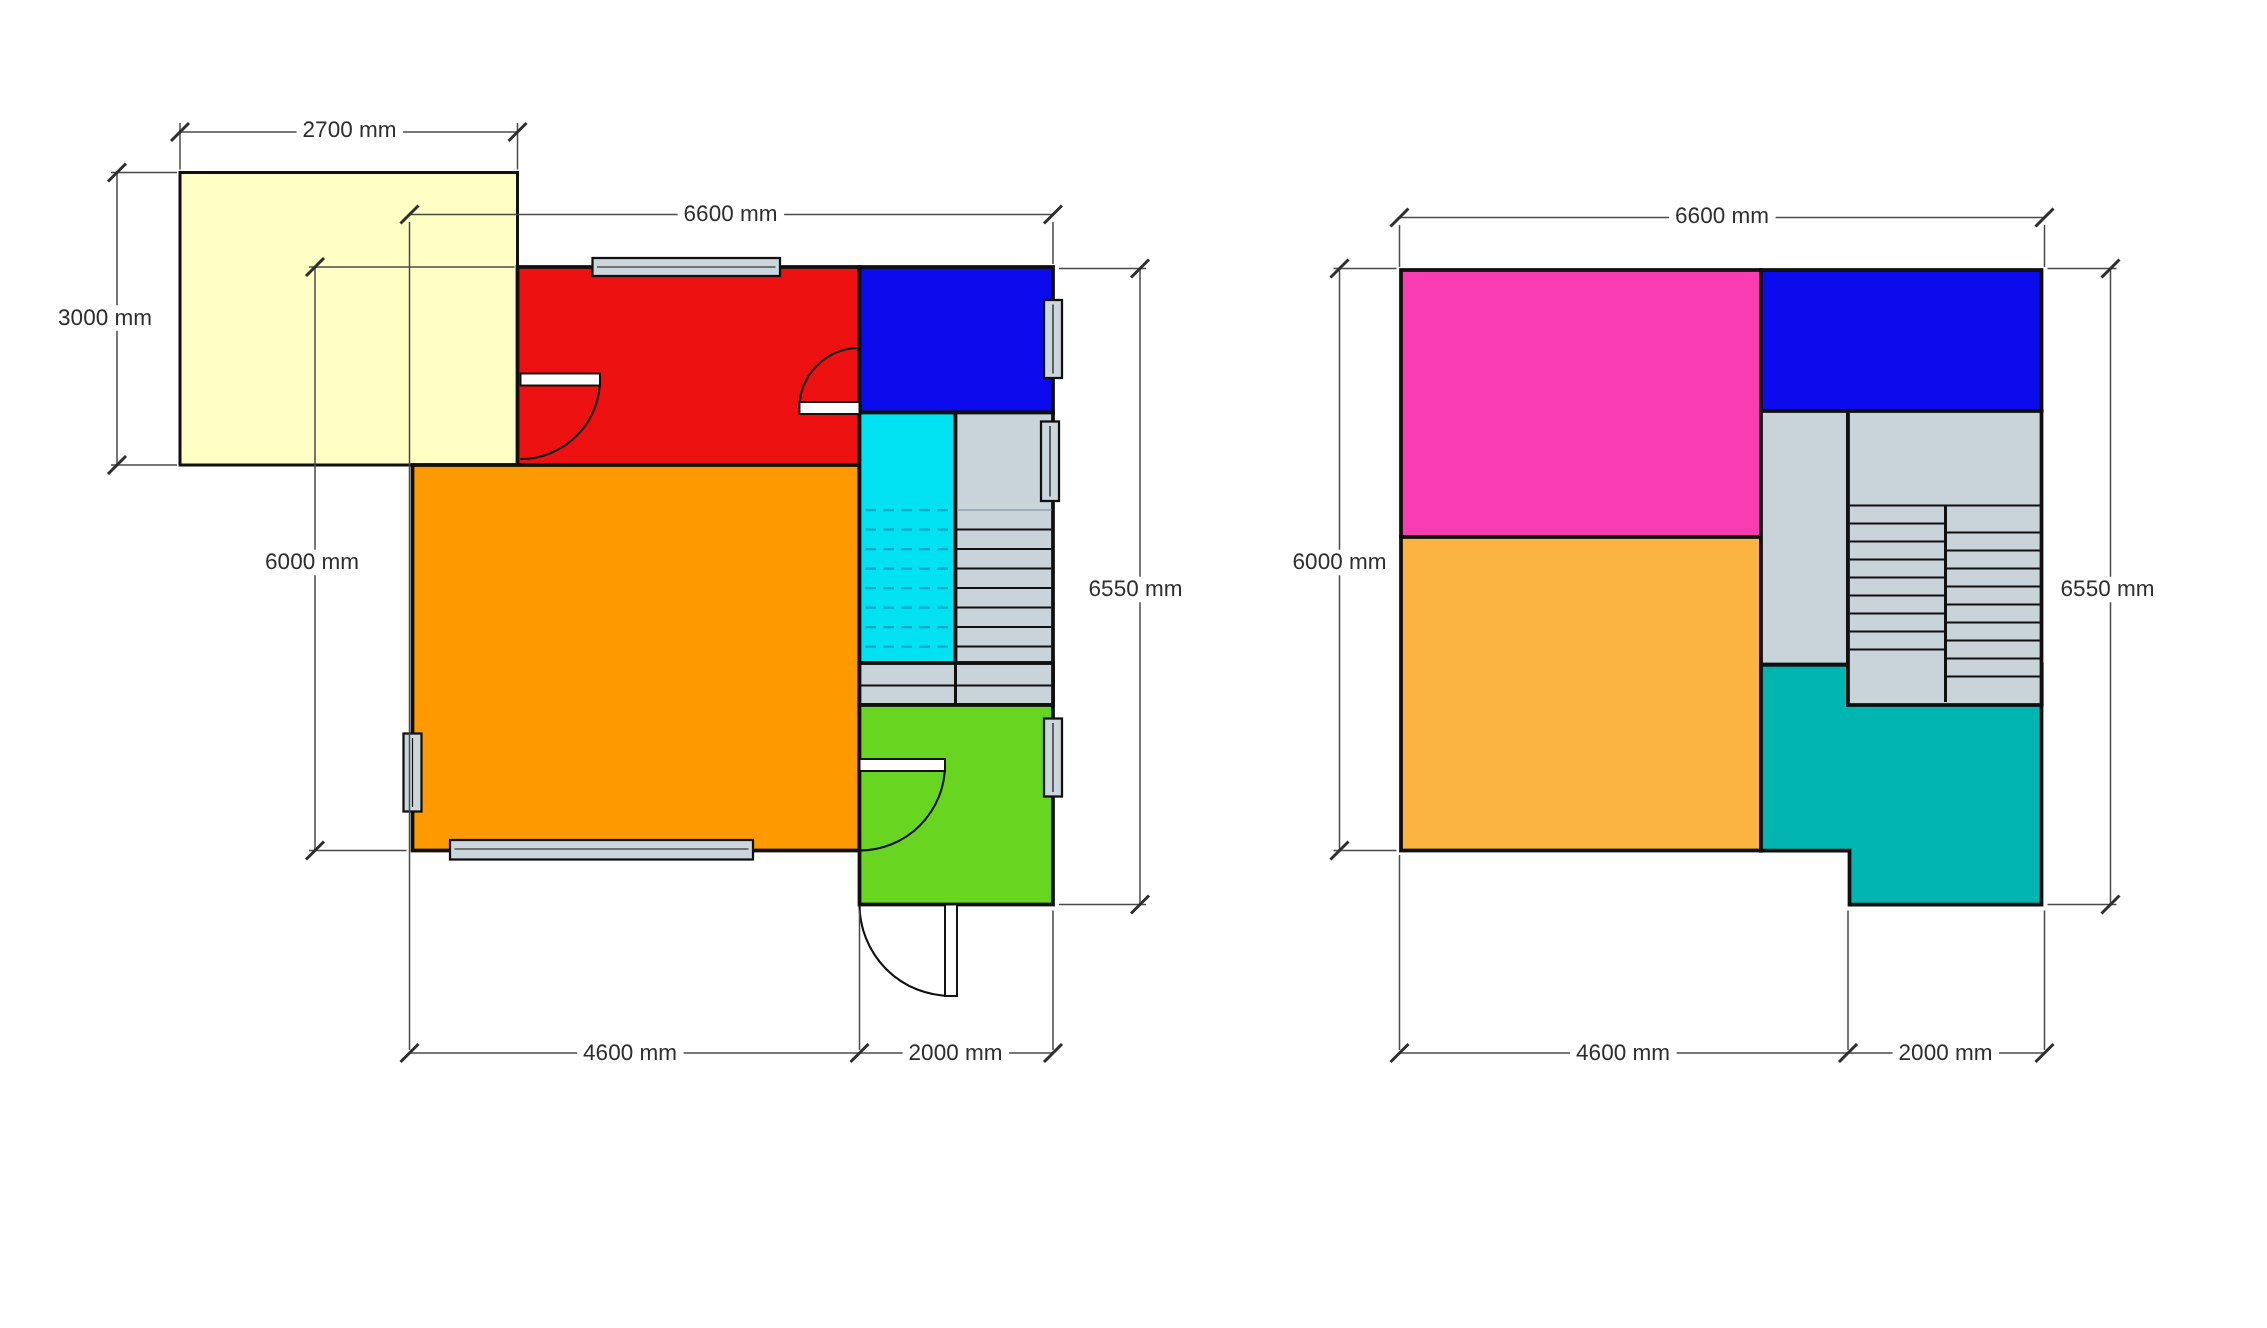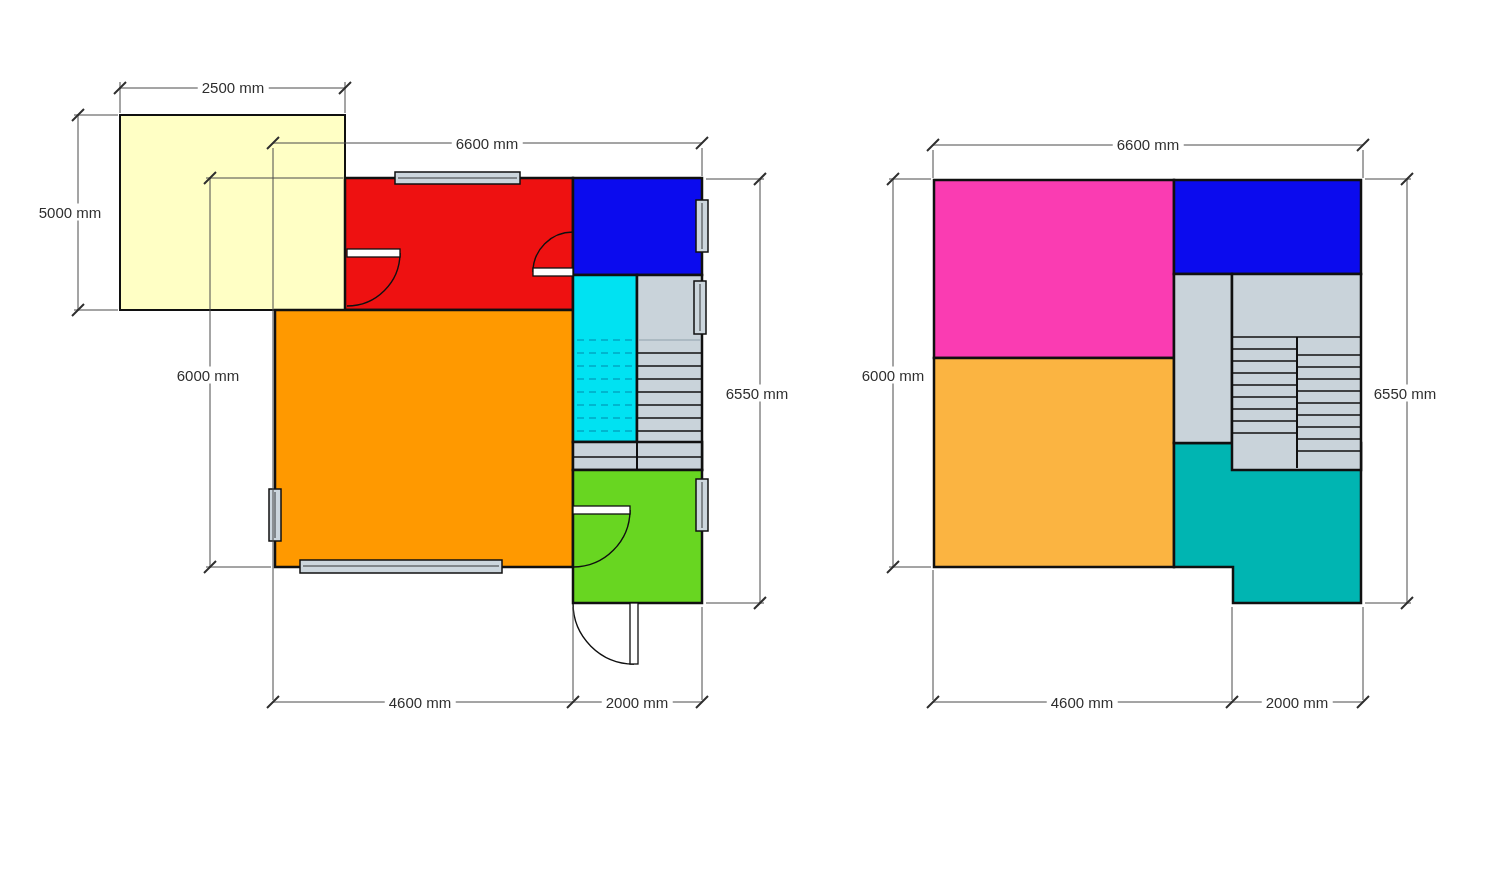--- a/index.html
+++ b/index.html
@@ -208,22 +208,22 @@
       <line class="dim" x1="1232" y1="607" x2="1232" y2="700"></line>
       <line class="dim" x1="1363" y1="607" x2="1363" y2="700"></line>
       <line class="dim" x1="933" y1="702" x2="1363" y2="702"></line>
       <line class="tick" x1="927" y1="708" x2="939" y2="696"></line>
       <line class="tick" x1="1226" y1="708" x2="1238" y2="696"></line>
       <line class="tick" x1="1357" y1="708" x2="1369" y2="696"></line>
     </g>
   </g>
 </svg>
 
-<div class="dim-label" style="left:233px; top:87px;">2500 mm</div>
-<div class="dim-label" style="left:70px;  top:212px;">5000 mm</div>
+<div class="dim-label" style="left:233px; top:87px;">2700 mm</div>
+<div class="dim-label" style="left:70px;  top:212px;">3000 mm</div>
 <div class="dim-label" style="left:487px; top:143px;">6600 mm</div>
 <div class="dim-label" style="left:208px; top:375px;">6000 mm</div>
 <div class="dim-label" style="left:757px; top:393px;">6550 mm</div>
 <div class="dim-label" style="left:420px; top:702px;">4600 mm</div>
 <div class="dim-label" style="left:637px; top:702px;">2000 mm</div>
 
 <div class="dim-label" style="left:1148px; top:144px;">6600 mm</div>
 <div class="dim-label" style="left:893px;  top:375px;">6000 mm</div>
 <div class="dim-label" style="left:1405px; top:393px;">6550 mm</div>
 <div class="dim-label" style="left:1082px; top:702px;">4600 mm</div>

